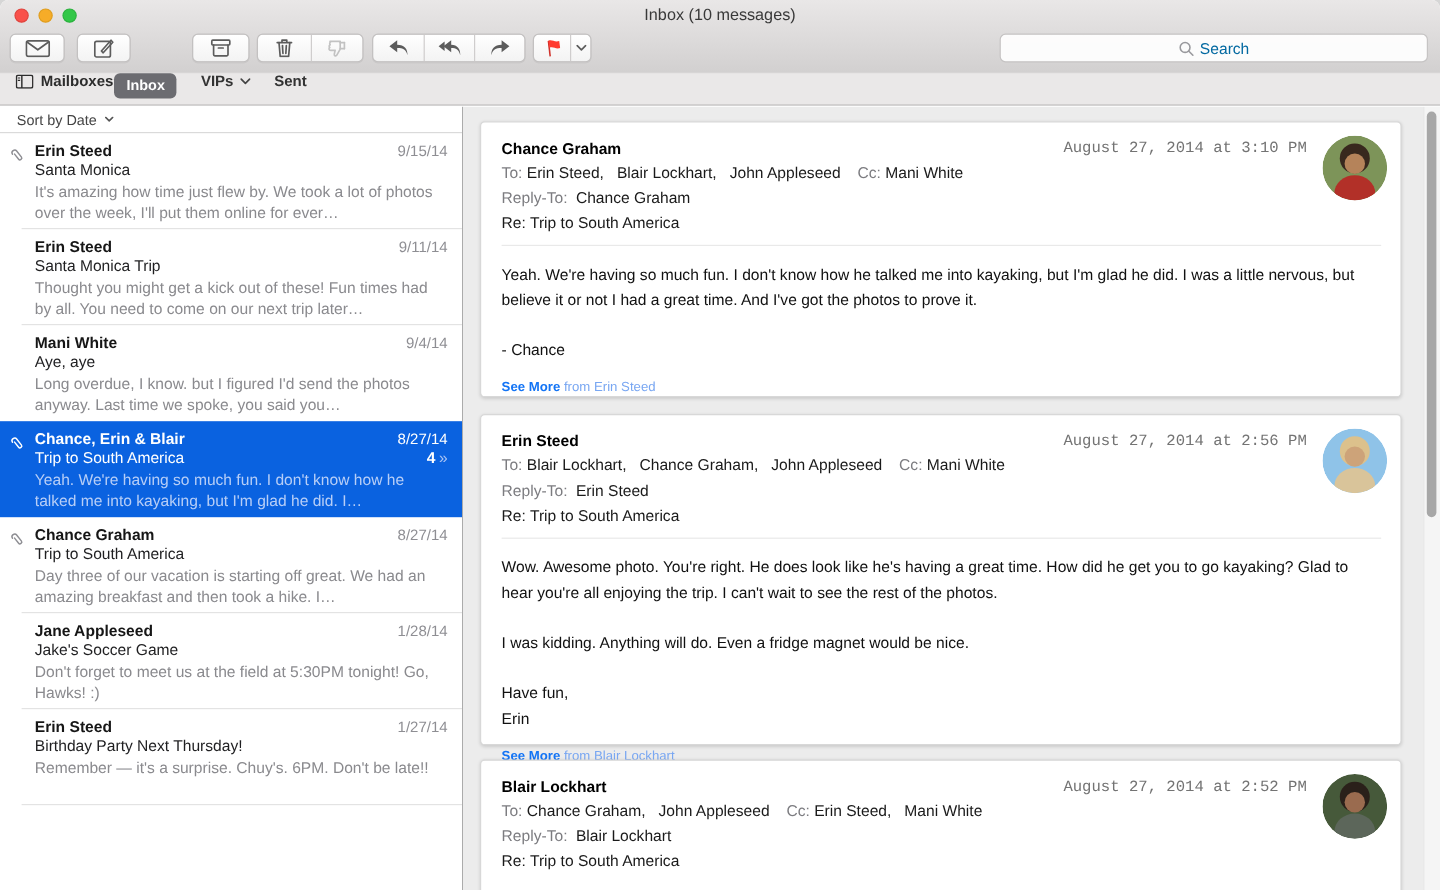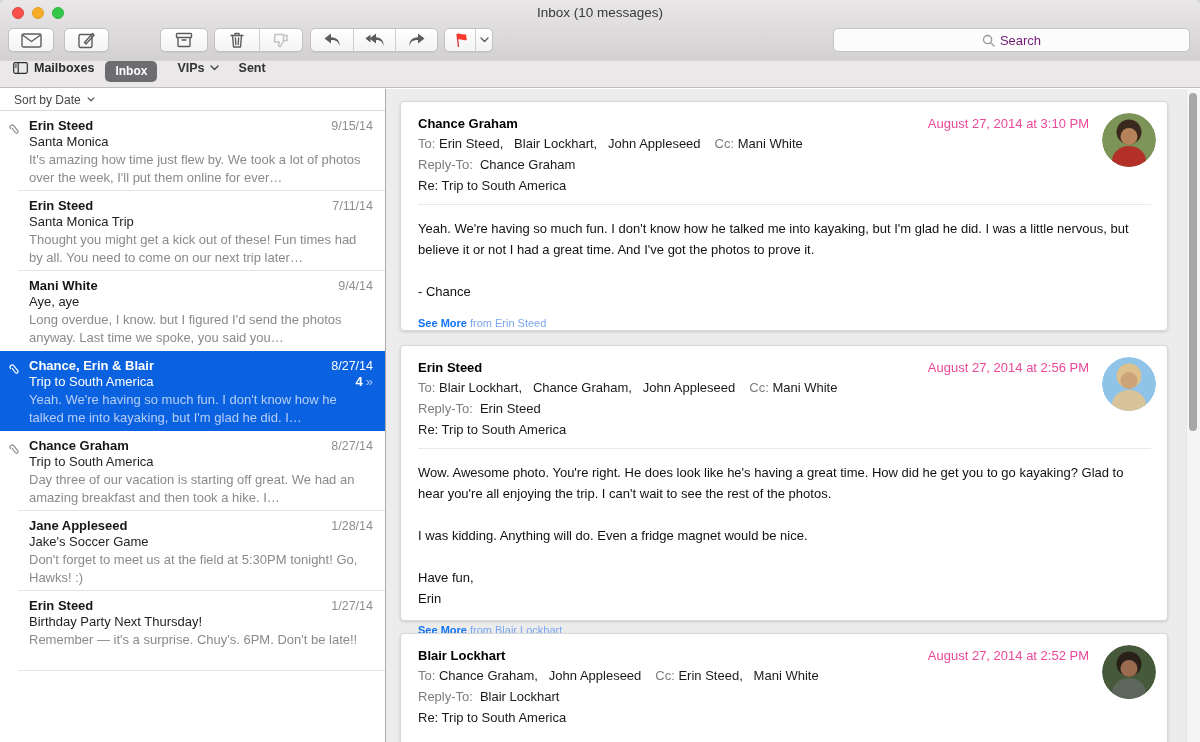--- a/index.html
+++ b/index.html
@@ -23,28 +23,28 @@
           justify-content:center; box-shadow:0 1px 0 rgba(0,0,0,0.05); }
   .tseg { position:absolute; top:2px; height:24px; display:flex; background:linear-gradient(#ffffff,#f3f3f3);
           border:1px solid #c3c1c1; border-radius:5px; box-shadow:0 1px 0 rgba(0,0,0,0.05); }
   .tseg > span { display:flex; align-items:center; justify-content:center; height:100%; }
   .tseg > span + span { border-left:1px solid #cfcdcd; }
   .icon-stroke { stroke:#5c5c5c; fill:none; stroke-width:1.4; stroke-linecap:round; stroke-linejoin:round; }
   .icon-dis { stroke:#c2c2c2; }
   .search-field { position:absolute; top:2px; left:833px; width:357px; height:24px;
                   background:rgba(255,255,255,0.92); border:1px solid #c6c4c4; border-radius:5px;
                   display:flex; align-items:center; justify-content:center; gap:5px;
-                  color:#701a75; font-size:13px;text-align:center; }
+                  color:#0369a1; font-size:13px;text-align:center; }
 
   
   .favbar { position:absolute; top:60px; left:0; right:0; height:28px; background:#eae8e8;
             border-top:1px solid #d7d5d5; border-bottom:1px solid #c0bebe;
             display:flex; align-items:flex-start; padding-left:13px; font-size:12.5px; color:#2c2c2c; }
   .fav-mailboxes { display:flex; align-items:center; gap:6px; font-weight:bold; }
-  .fav-pill { margin-left:11px; background:#6c6c71; color:#fff; font-weight:bold;
+  .fav-pill { margin-left:1px; background:#6c6c71; color:#fff; font-weight:bold;
               padding:3px 10px 4px; border-radius:5px; font-size:12px; }
   .fav-item { margin-left:20px; display:flex; align-items:center; gap:5px; font-weight:bold; color:#333; }
 
   
   .content { position:absolute; top:89px; left:0; right:0; bottom:0; display:flex; }
 
   
   .list { width:386px; background:#fff; border-right:1px solid #ababab; position:relative; flex:none; }
   .sortbar { height:22px; border-bottom:1px solid #dadada; display:flex; align-items:center;
              gap:6px; padding-left:14px; font-size:12px; color:#454545; }
@@ -62,21 +62,21 @@
   .row.sel { background:#0a62e0; }
   .row.sel .r-sender, .row.sel .subj, .row.sel .r-date { color:#fff; }
   .row.sel .r-prev { color:#b7cef7; }
   .row.sel .clip { color:#fff; }
 
   
   .pane { flex:1; background:#ececec; position:relative; overflow:hidden; }
   .card { position:absolute; left:14px; width:768px; background:#fff; border:1px solid #d8d8d8;
           border-radius:4px; box-shadow:0 1px 3px rgba(0,0,0,0.14); padding:12px 16px 0 17px; }
   .m-sender { font-weight:bold; font-size:13px; color:#000; line-height:19px; }
-  .m-date { position:absolute; top:14px; right:78px; font-size:13px; color:#ec4899; }
+  .m-date { position:absolute; top:14px; right:78px; font-size:13px; color:#737373;font-family:Liberation Mono, monospace; }
   .avatar { position:absolute; top:11px; right:11px; width:54px; height:54px; border-radius:50%; overflow:hidden; }
   .hline { font-size:13px; line-height:21px; color:#1a1a1a; white-space:pre-wrap; }
   .hlabel { color:#7c7c80; }
   .hgap { display:inline-block; width:14px; }
   .hlabel.l2 { margin-right:7px; }
   .m-hr { height:1px; background:#e9e9e9; margin-top:8px; }
   .m-body { margin-top:13px; }
   .m-body p { font-size:13px; line-height:21px; color:#111; margin-bottom:21px; white-space:pre-line; }
   .seemore { font-size:11px; margin:-6px 0 14px; }
   .seemore b { color:#1374f5; cursor:pointer; }
@@ -222,21 +222,21 @@
         <div class="r-sub">
             <span class="subj">Santa Monica</span>
           </div>
         <div class="r-prev">It's amazing how time just flew by. We took a lot of photos over the week, I'll put them online for ever…</div>
         <div class="sep"></div>
       </div>
 
       <div class="row">
         <div class="r-top">
             <span class="r-sender">Erin Steed</span>
-            <span class="r-date">7/11/14</span>
+            <span class="r-date">9/11/14</span>
           </div>
         <div class="r-sub">
             <span class="subj">Santa Monica Trip</span>
           </div>
         <div class="r-prev">Thought you might get a kick out of these! Fun times had by all. You need to come on our next trip later…</div>
         <div class="sep"></div>
       </div>
 
       <div class="row presel">
         <div class="r-top">

